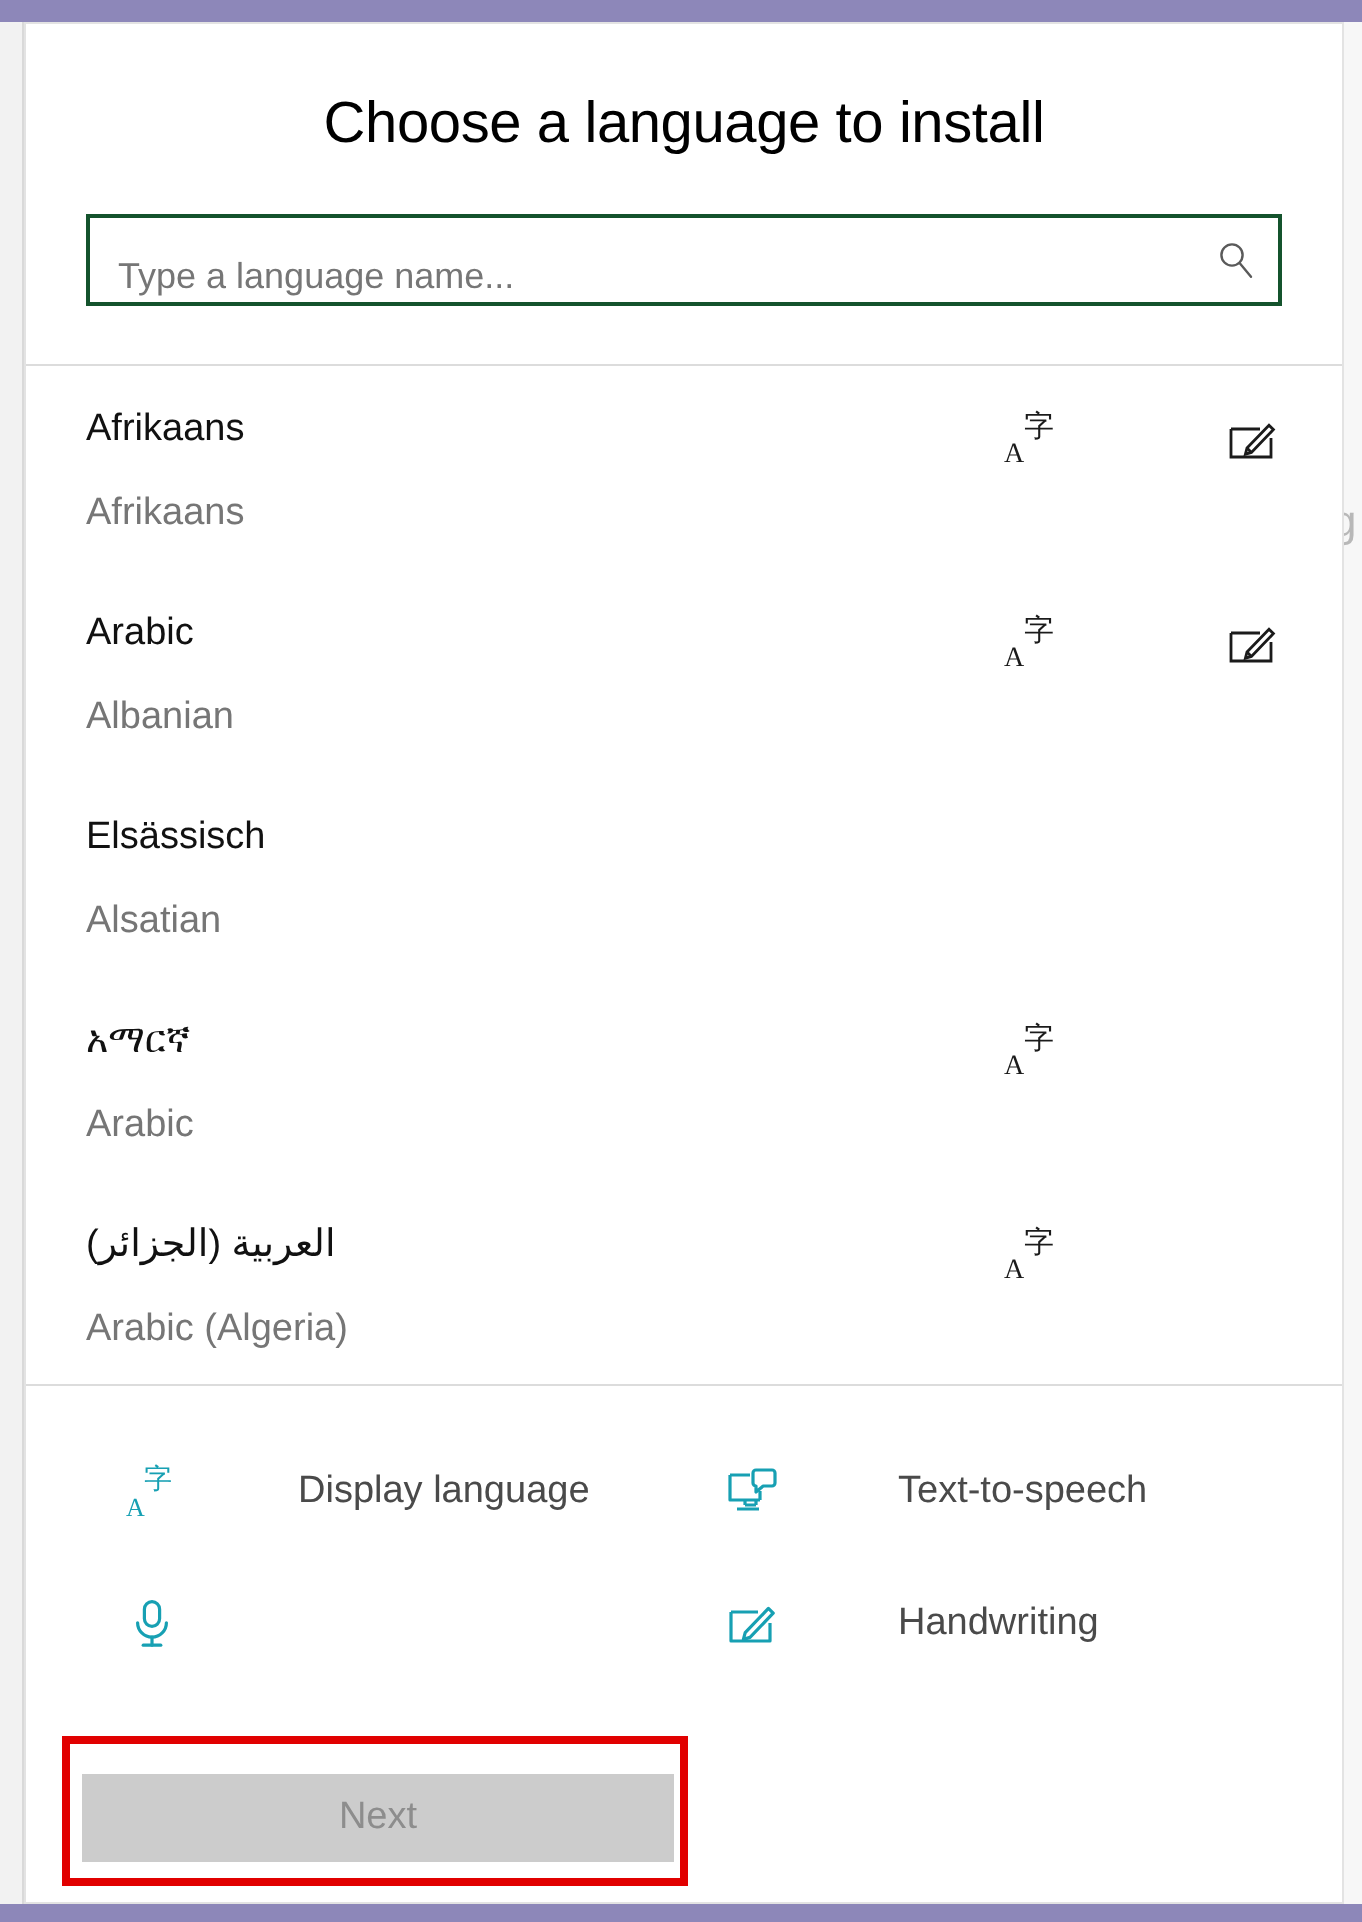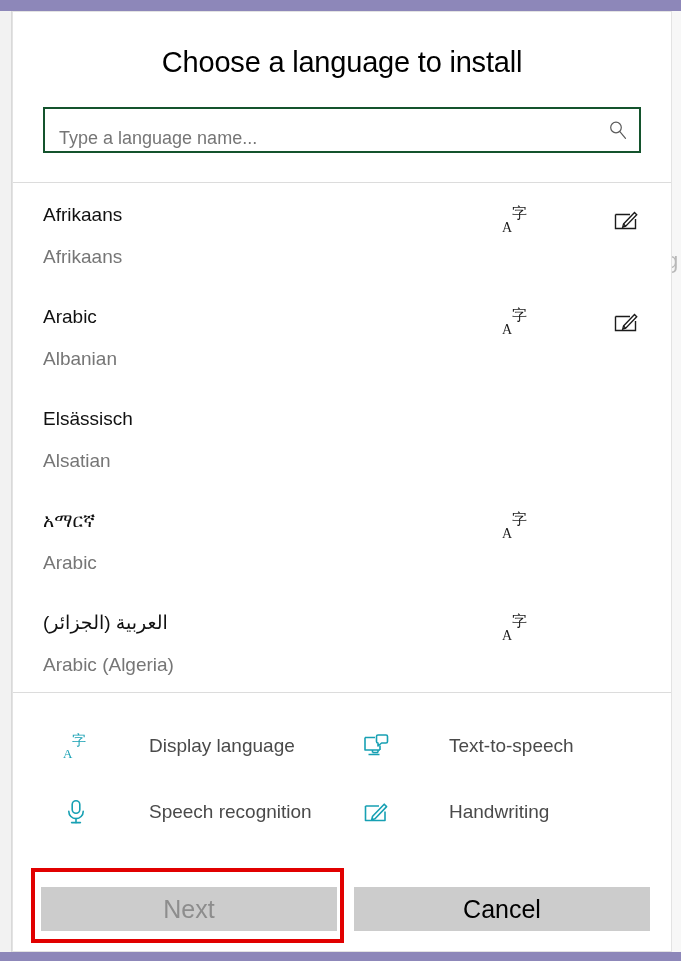--- a/index.html
+++ b/index.html
@@ -250,21 +250,21 @@
     position: relative;
     box-sizing: border-box;
   }
   .btn {
     position: absolute;
     top: 20px;
     height: 44px;
     border: none;
     background: #cccccc;
     font-family: "Liberation Sans", sans-serif;
-    font-size: 25px;
+    font-size: 19px;
     color: #000000;
     cursor: pointer;
     border-radius: 0;
     padding: 0;
   }
   .btn-next {
     left: 28px;
     width: 296px;
     color: #8d8d8d;
     cursor: default;
@@ -422,36 +422,34 @@
 
         <div class="legend-item">
           <span class="legend-icon">
             <svg viewBox="0 0 26 26" width="26" height="26" fill="none" stroke="#17a0b3" stroke-width="1.6" stroke-linecap="round" stroke-linejoin="round">
               <rect x="9.2" y="1.8" width="7.6" height="12.4" rx="3.8"></rect>
               <path d="M5.8 12.4 a7.2 7.2 0 0 0 14.4 0"></path>
               <path d="M13 19.6 V23.6"></path>
               <path d="M8.6 23.6 H17.4"></path>
             </svg>
           </span>
-          <span class="legend-label">Speech recognition</span>
         </div>
 
         <div class="legend-item">
           <span class="legend-icon">
             <svg viewBox="0 0 26 24" width="26" height="24" fill="none" stroke="#17a0b3" stroke-width="1.6" stroke-linejoin="round">
               <path d="M2.5 6 H16 M2.5 6 V20.5 H22 V11.5"></path>
               <path d="M9.6 16.3 L21.2 4.2 l2.4 2.4 L12 18.7 l-3.3 1 z" fill="none"></path>
             </svg>
           </span>
           <span class="legend-label">Handwriting</span>
         </div>
 
       </div>
     </div>
 
     <div class="footer">
       <button class="btn btn-next">Next</button>
-      <button class="btn btn-cancel">Cancel</button>
       <div class="annot-box"></div>
     </div>
 
   </div>
 </div>
 
 </body></html>

